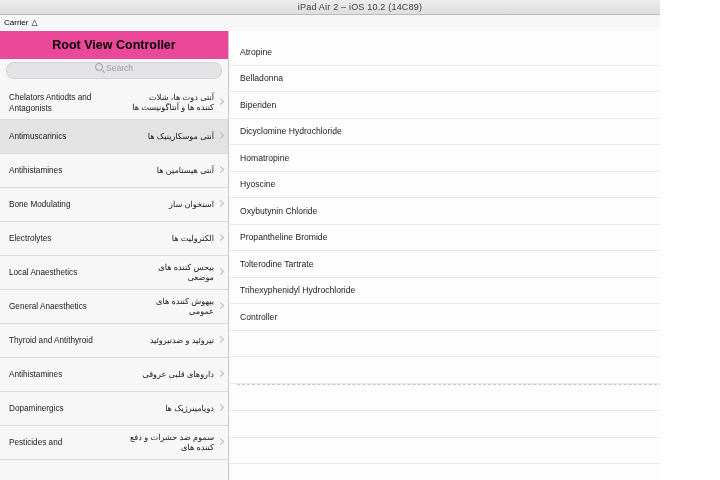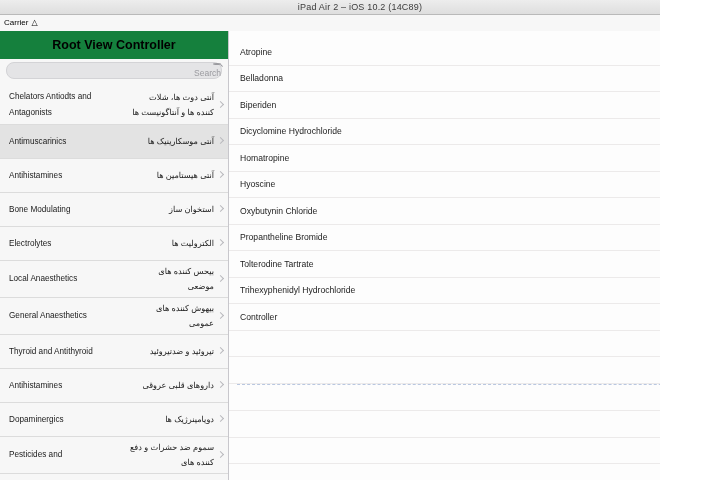--- a/index.html
+++ b/index.html
@@ -113,37 +113,36 @@
     overflow: hidden;
   }
   .nav-title {
     height: 28px;
     display: flex;
     align-items: center;
     justify-content: center;
     font-size: 12.5px;
     font-weight: bold;
     color: #000;
-    background: #15803d;
+    background: #ec4899;
   }
   .search-wrap {
     padding: 3px 6px 6px 6px;
     background: #f7f7f7;
   }
   .search-field {
     height: 17px;
     border-radius: 8px;
     background: #e4e4e6;
     border: 1px solid #d3d3d6;
     display: flex;
-    align-items: flex-end;
+    align-items: flex-start;
     justify-content: center;
     gap: 3px;
     box-sizing: border-box;
-    flex-direction: column;
   }
   .search-ph {
     font-size: 8.5px;
     color: #9a9a9f;
   }
   .mag {
     width: 6px; height: 6px;
     border: 1px solid #9a9a9f;
     border-radius: 50%;
     position: relative;
@@ -175,31 +174,31 @@
     padding: 3px 14px 3px 9px;
     box-sizing: border-box;
     background: transparent;
   }
   .m-row.selected {
     background: #e3e3e3;
   }
   .m-en {
     flex: 1 1 auto;
     font-size: 8.2px;
-    line-height: 16px;
+    line-height: 11px;
     color: #1a1a1a;
     padding-right: 4px;
   }
   .m-fa {
     flex: 0 0 auto;
     max-width: 84px;
     text-align: right;
     direction: rtl;
     font-size: 8.2px;
-    line-height: 15px;
+    line-height: 10px;
     color: #1a1a1a;
   }
   .chev {
     position: absolute;
     right: 5px;
     top: 50%;
     margin-top: -3.5px;
     width: 4px; height: 4px;
     border-right: 1.2px solid #b9b9be;
     border-top: 1.2px solid #b9b9be;

